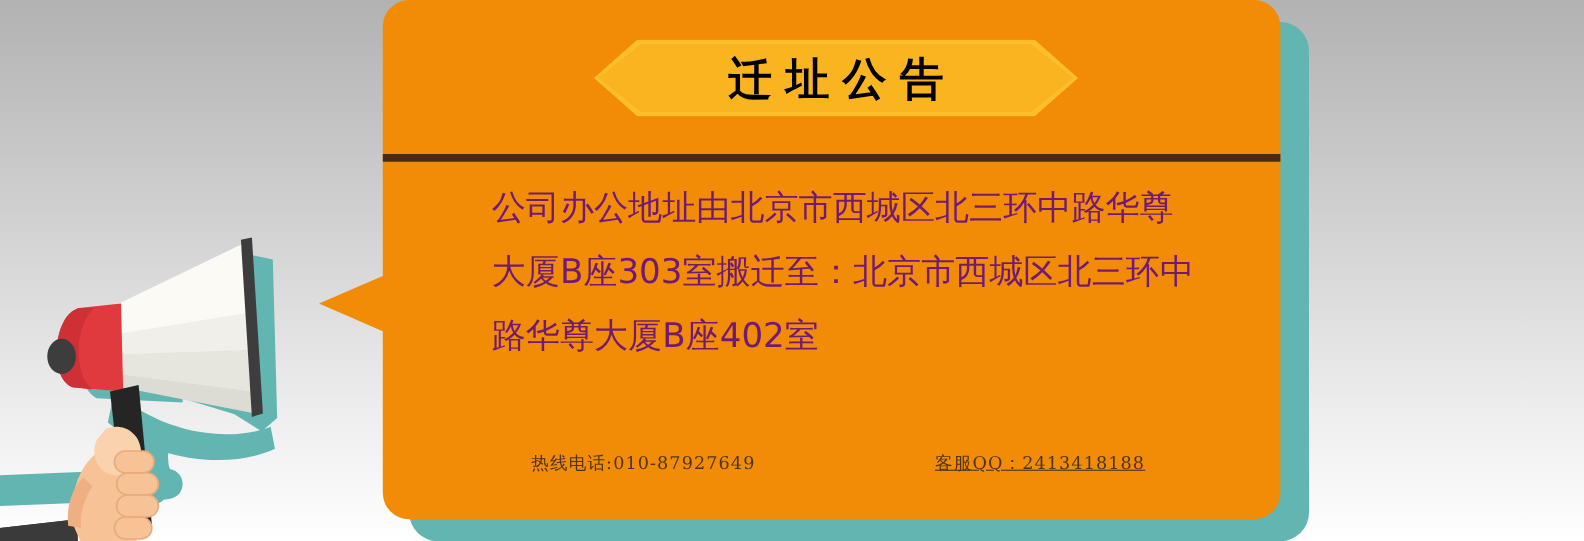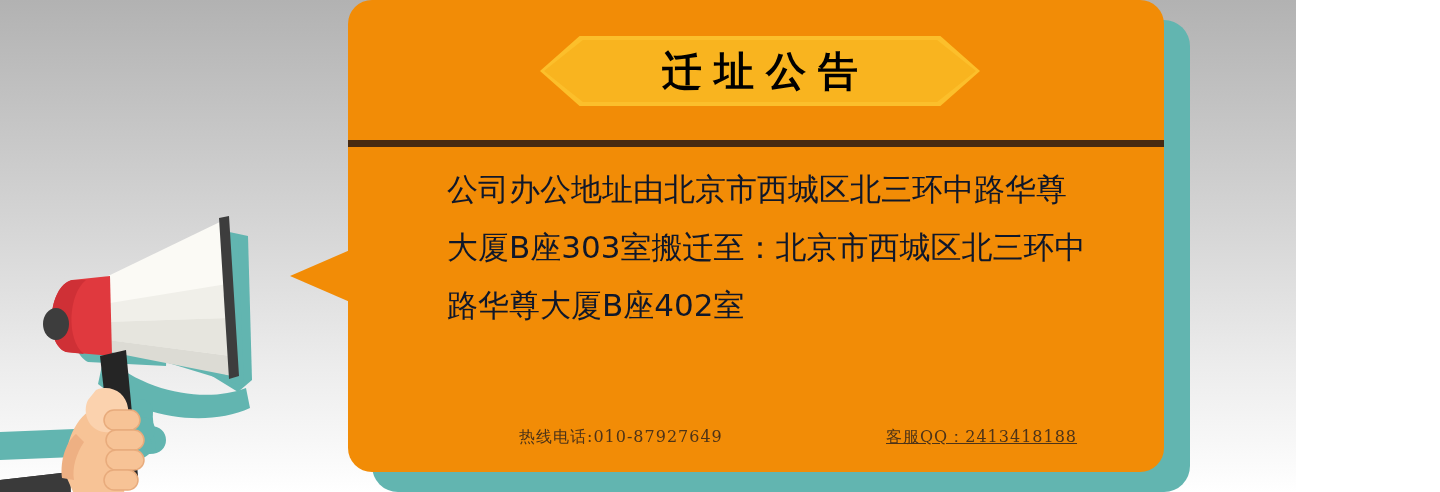--- a/index.html
+++ b/index.html
@@ -8,21 +8,21 @@
   }
   body {
     width: 1440px;
     height: 492px;
     overflow: hidden;
     font-family: "Liberation Sans", "DejaVu Sans", sans-serif;
   }
 
   #stage {
     position: relative;
-    width: 1296px;
+    width: 1440px;
     height: 492px;
     background: linear-gradient(to bottom, #b2b2b2 0%, #c3c3c3 22%, #d7d7d7 48%, #ececec 74%, #fbfbfb 95%, #ffffff 100%);
     overflow: hidden;
   }
 
   
   .shadow-card {
     position: absolute;
     left: 372px;
     top: 20px;
@@ -111,37 +111,36 @@
     height: 7px;
     background: #472a11;
   }
 
   
   .body-text {
     position: absolute;
     left: 99px;
     top: 160px;
     width: 650px;
-    color: #0f172a;
+    color: #701a75;
     font-size: 31px;
     line-height: 58px;
     font-family: "DejaVu Sans", "Liberation Sans", sans-serif;
     letter-spacing: 0px;
   }
 
   
   .footer {
     position: absolute;
     left: 0;
-    top: 420px;
+    top: 404px;
     width: 816px;
     height: 34px;
     display: flex;
     align-items: center;
-    margin-left: 36px;
   }
   .contact {
     position: absolute;
     color: #4d3318;
     font-size: 16px;
     letter-spacing: 1px;
     font-family: "DejaVu Serif", "Liberation Serif", serif;
     white-space: nowrap;
   }
   .contact-phone { left: 135px; }

